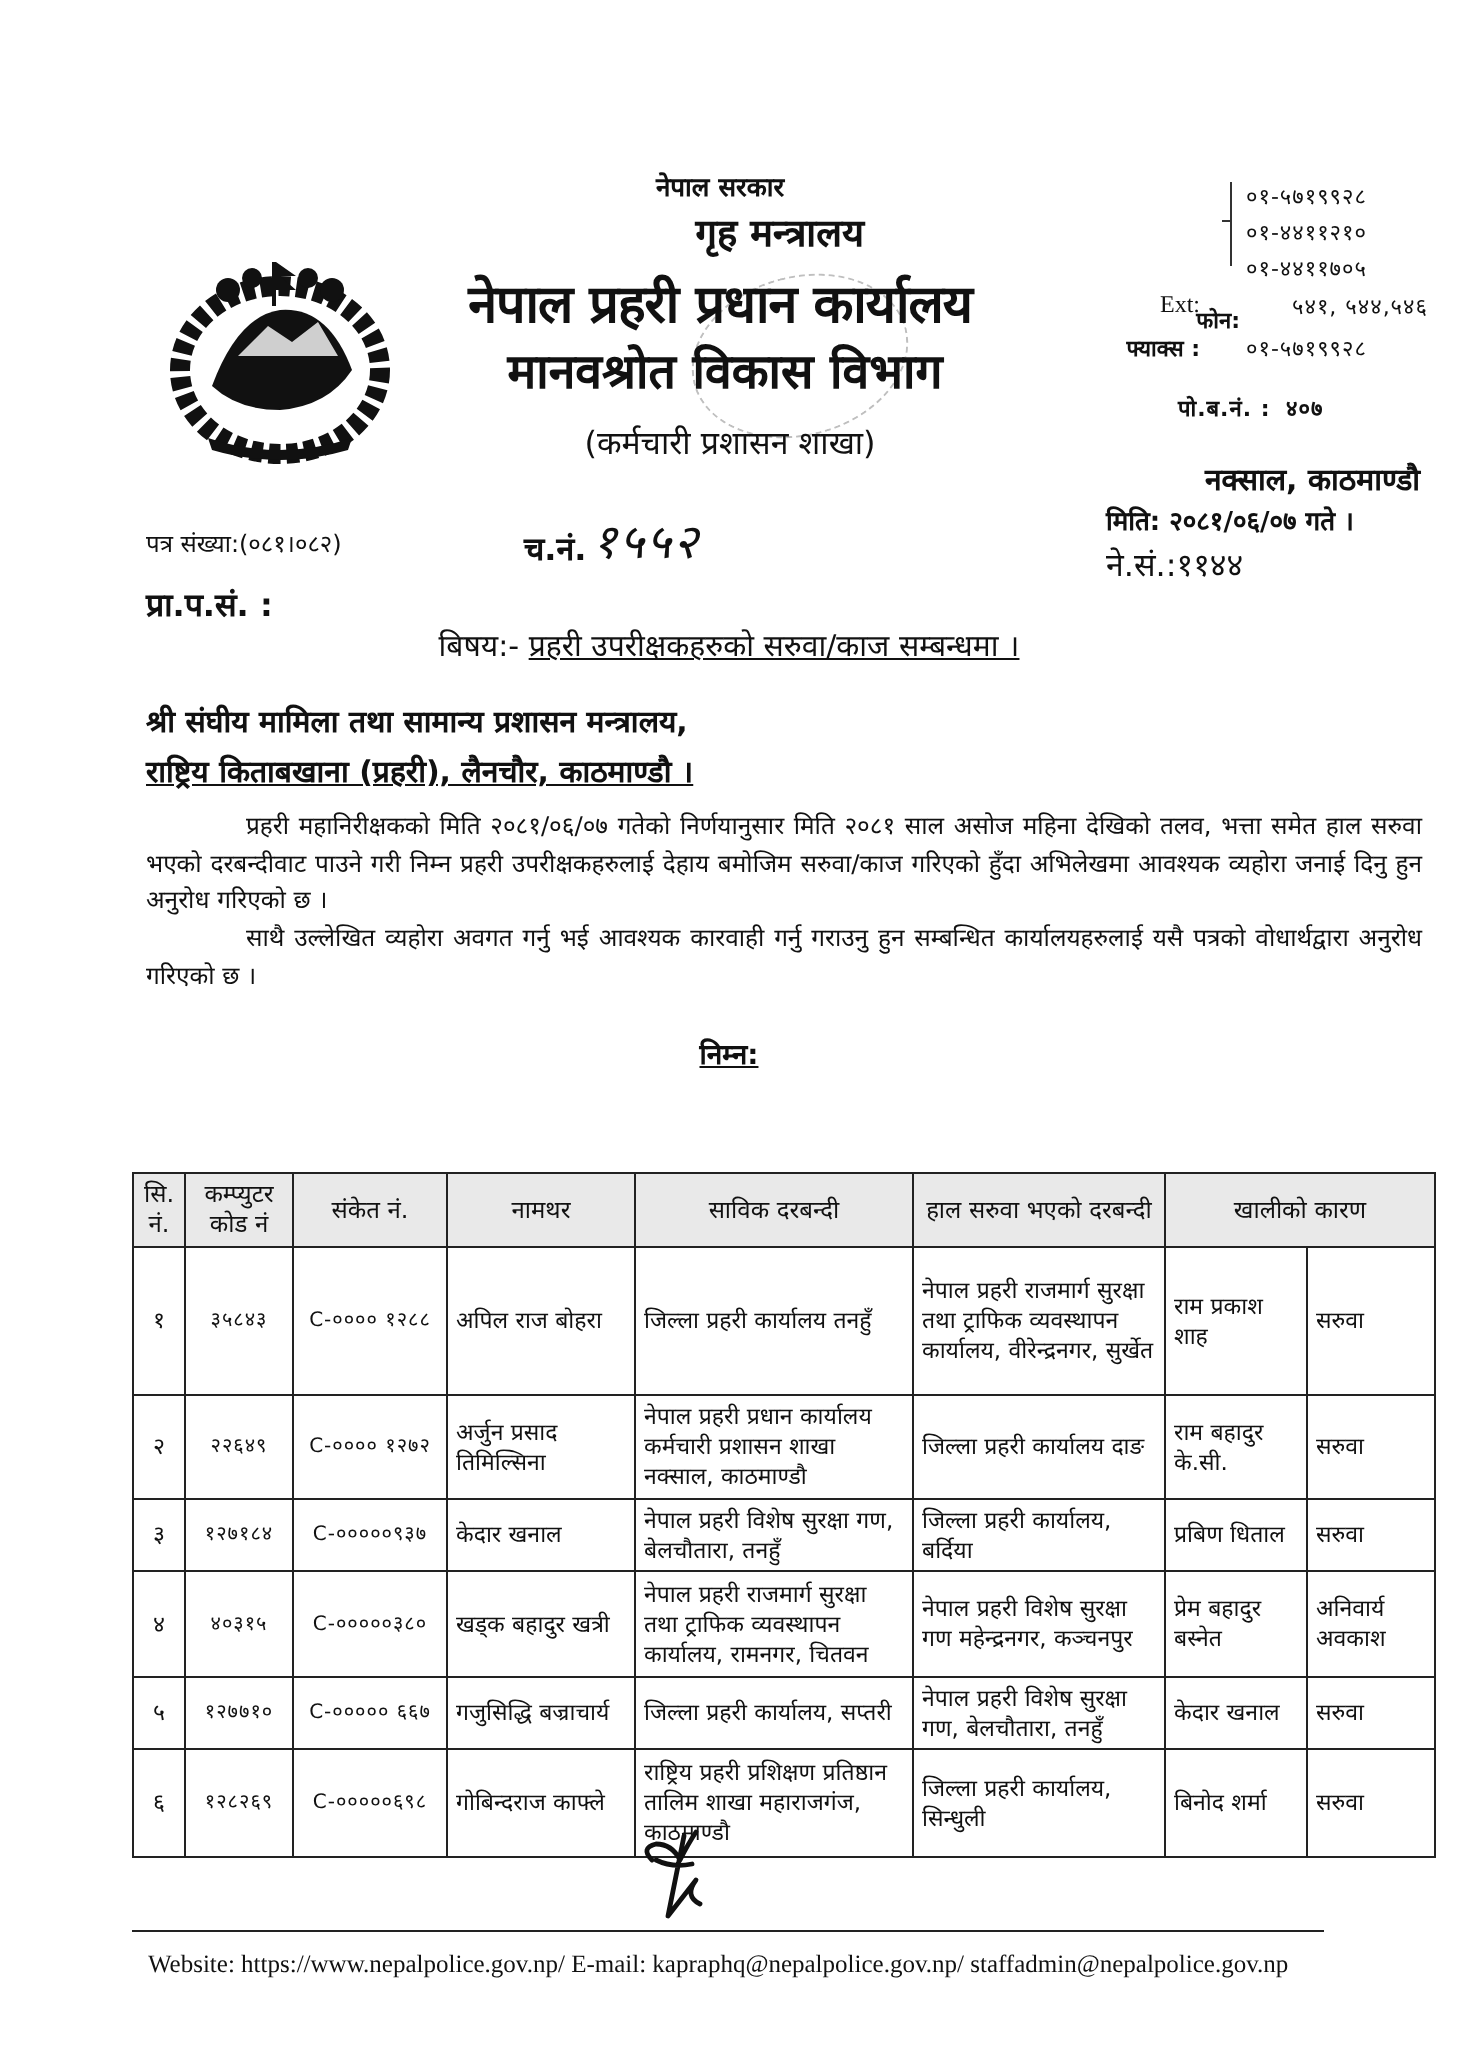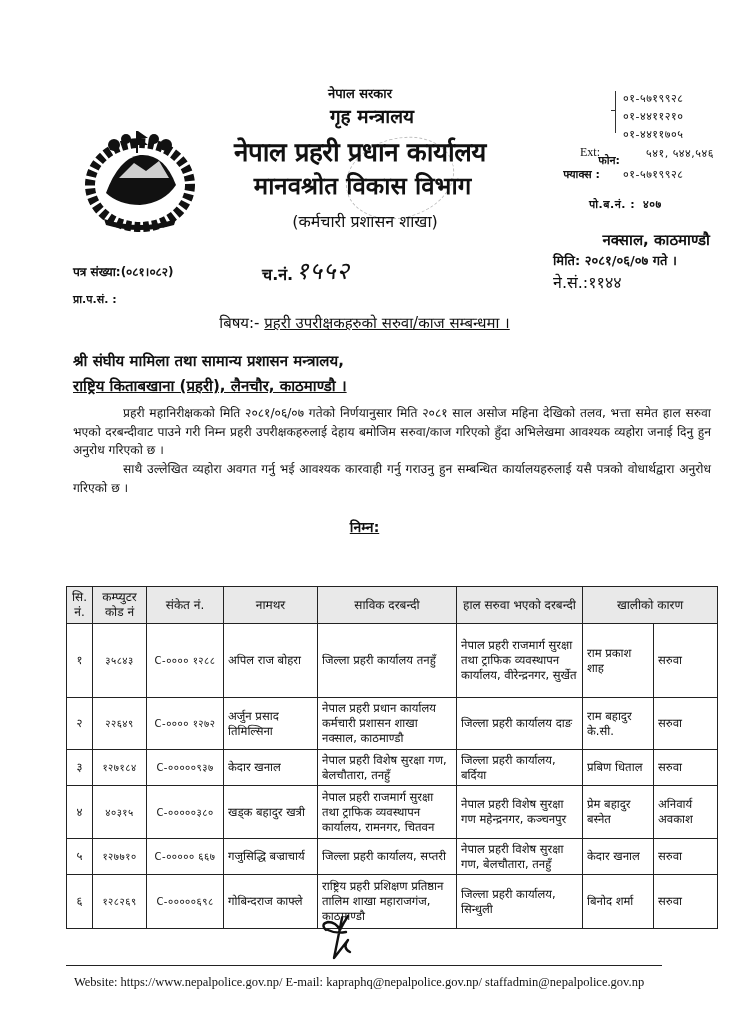--- a/index.html
+++ b/index.html
@@ -4,43 +4,43 @@
   <style>
     * { box-sizing: border-box; margin: 0; padding: 0; }
     html, body { width: 729px; height: 1024px; background: #ffffff; overflow: hidden; }
     body { position: relative; font-family: "DejaVu Sans", sans-serif; color: #111; }
 
     .abs { position: absolute; }
 
     
     .emblem { left: 84px; top: 123px; width: 112px; height: 112px; }
     .gov-line { left: 300px; top: 84px; width: 120px; text-align: center; font-size: 13px; font-weight: bold; }
-    .ministry { left: 292px; top: 103px; width: 160px; text-align: center; font-size: 19px; font-weight: bold; }
+    .ministry { left: 272px; top: 103px; width: 160px; text-align: right; font-size: 19px; font-weight: bold; }
     .office-title { left: 195px; top: 133px; width: 330px; text-align: center; font-size: 26px; font-weight: bold; letter-spacing: -0.5px; }
     .dept-title { left: 220px; top: 168px; width: 285px; text-align: center; font-size: 24px; font-weight: bold; }
     .section-title { left: 250px; top: 210px; width: 230px; text-align: center; font-size: 16px; }
     .stamp {
       left: 345px; top: 138px; width: 110px; height: 80px; border-radius: 50%;
       border: 1px dashed rgba(0,0,0,0.25); transform: rotate(-15deg);
     }
 
     
     .contact-label { font-size: 11px; font-weight: bold; text-align: right; width: 60px; }
     .contact-val { font-size: 11px; letter-spacing: 0.5px; }
     .phone-brace { left: 615px; top: 91px; width: 8px; height: 42px; border-left: 1px solid #333; }
     .phone-brace::before { content: ""; position: absolute; left: -5px; top: 19px; width: 5px; border-top: 1px solid #333; }
 
     .address { left: 565px; top: 229px; width: 145px; text-align: right; font-size: 15px; font-weight: bold; }
     .date-top { left: 553px; top: 251px; width: 160px; font-size: 13px; font-weight: bold; }
     .ns { left: 553px; top: 271px; width: 100px; font-size: 16px; }
 
-    .ref-no { left: 73px; top: 263px; font-size: 12px; font-weight: bold; }
+    .ref-no { left: 73px; top: 263px; font-size: 12px; font-weight: normal; }
     .chalani-label { left: 262px; top: 263px; font-size: 16px; font-weight: bold; }
     .chalani-num { left: 296px; top: 253px; font-size: 24px; font-family: "DejaVu Serif", serif; font-style: italic; letter-spacing: 1px; }
-    .prev-ref { left: 73px; top: 291px; font-size: 11px; font-weight: bold; text-align: center; }
+    .prev-ref { left: 73px; top: 291px; font-size: 16px; font-weight: bold; text-align: center; }
 
     .subject { left: 0; top: 312px; width: 729px; text-align: center; font-size: 15px; }
     .subject .sub-body { text-decoration: underline; }
 
     .recipient1 { left: 73px; top: 350px; font-size: 15px; font-weight: bold; }
     .recipient2 { left: 73px; top: 375px; font-size: 15px; font-weight: bold; text-decoration: underline; }
 
     .para { left: 73px; width: 638px; font-size: 12.2px; line-height: 18.5px; text-align: justify; }
     .para1 { top: 404px; text-indent: 50px; }
     .para2 { top: 460px; text-indent: 50px; }

